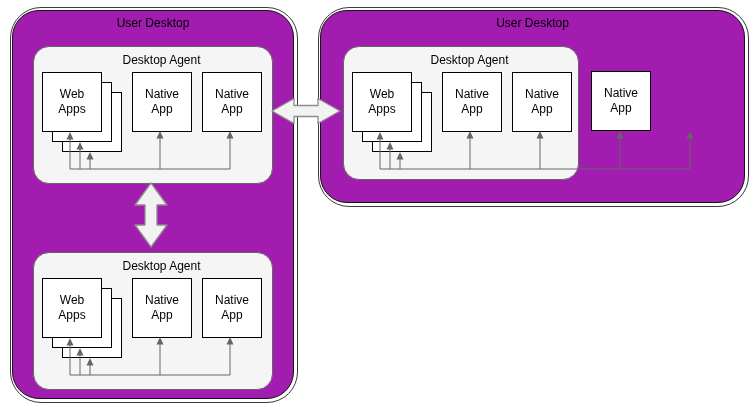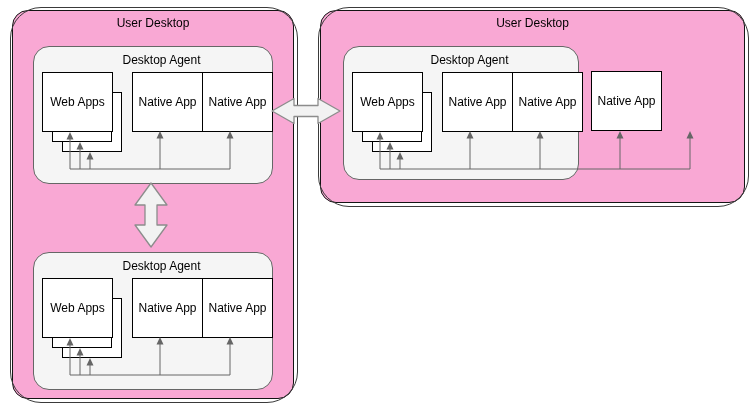--- a/index.html
+++ b/index.html
@@ -2,43 +2,43 @@
 <html><head>
 <meta charset="utf-8">
 <style>
   html,body { margin:0; padding:0; background:#fff; }
   .canvas {
     position:relative; width:752px; height:405px; background:#ffffff;
     font-family:"Liberation Sans", sans-serif; color:#000; overflow:hidden;
   }
   
   .desktop {
-    position:absolute; background:#f9a8d4;
-    border:1.6px solid #141414; border-radius:16px;
+    position:absolute; background:#a21caf;
+    border:1.6px solid #141414; border-radius:27px;
   }
   .desktop::before {      
     content:""; position:absolute; inset:-4.5px -5px -5px -3px;
     border:1.2px solid #3a3a3a; border-radius:31px; pointer-events:none;
   }
   .desktop-title {
     position:absolute; top:5px; left:0; right:0; text-align:center;
     font-size:12px; line-height:15px;
   }
   
   .agent {
     position:absolute; background:#f5f5f5;
     border:1px solid #666666; border-radius:16px;
   }
   .agent-title {
     position:absolute; top:6px; left:17px; right:0; text-align:center;
     font-size:12px; line-height:15px;
   }
   
   .appbox {
-    position:absolute; width:71px; height:60px; box-sizing:border-box;
+    position:absolute; width:60px; height:60px; box-sizing:border-box;
     background:#ffffff; border:1.5px solid #000000;
     display:flex; align-items:center; justify-content:center;
     text-align:center; font-size:12px; line-height:15px; padding:3px;
   }
   .sheet { position:absolute; width:60px; height:60px; box-sizing:border-box;
     background:#ffffff; border:1.5px solid #000000; }
   
   .overlay { position:absolute; left:0; top:0; width:752px; height:405px;
     pointer-events:none; z-index:10; }
   .busline { fill:none; stroke:#666666; stroke-width:1; }

